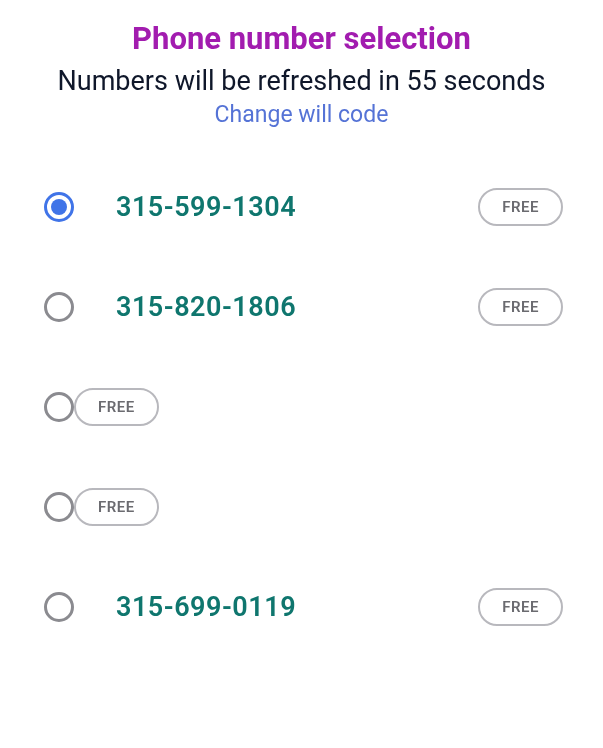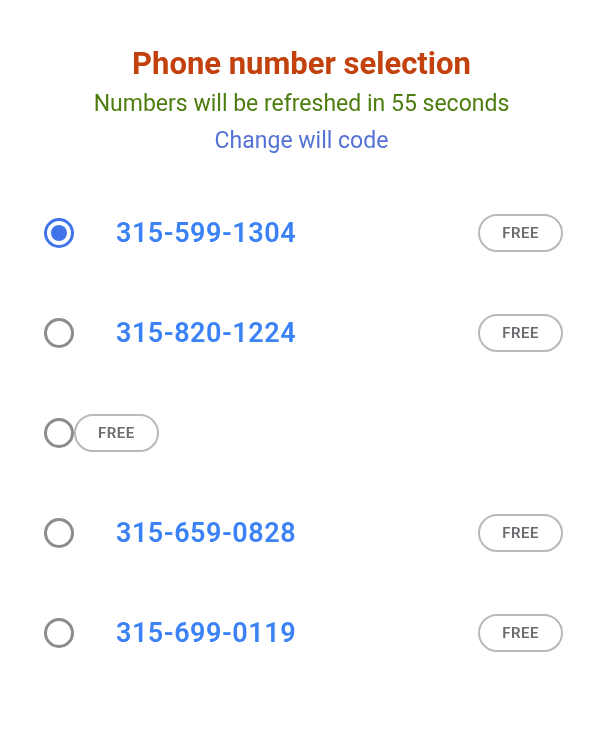--- a/index.html
+++ b/index.html
@@ -14,28 +14,27 @@
       height: 748px;
       padding: 20px 0 0 0;
     }
     .header {
       text-align: center;
       padding: 0 30px;
     }
     .title {
       font-size: 31px;
       font-weight: 700;
-      color: #c2410c;
+      color: #a21caf;
       margin-bottom: 8px;
-      margin-top: 25px;
     }
     .subtitle {
-      font-size: 23px;
-      color: #4d7c0f;
-      margin-bottom: 10px;
+      font-size: 27px;
+      color: #0f172a;
+      margin-bottom: 4px;
     }
     .link {
       font-size: 23px;
       color: #5573d6;
       cursor: pointer;
       display: inline-block;
       margin-bottom: 40px;
     }
     .list {
       padding: 20px 40px 0 44px;
@@ -64,21 +63,21 @@
       left: 50%;
       transform: translate(-50%, -50%);
       width: 16px;
       height: 16px;
       border-radius: 50%;
       background: #4074e8;
     }
     .number {
       font-size: 27px;
       font-weight: 600;
-      color: #3b82f6;
+      color: #0f766e;
       margin-left: 42px;
       flex: 1;
       letter-spacing: 0.5px;
     }
     .badge {
       font-size: 15px;
       font-weight: 600;
       color: #6b6b70;
       border: 2px solid #b8b8bd;
       border-radius: 22px;
@@ -97,30 +96,29 @@
 </div>
 
 <div class="list">
     <div class="row">
       <div class="radio selected"></div>
       <div class="number">315-599-1304</div>
       <div class="badge">FREE</div>
     </div>
     <div class="row">
       <div class="radio"></div>
-      <div class="number">315-820-1224</div>
+      <div class="number">315-820-1806</div>
       <div class="badge">FREE</div>
     </div>
     <div class="row">
       <div class="radio"></div>
       <div class="badge">FREE</div>
     </div>
     <div class="row">
       <div class="radio"></div>
-      <div class="number">315-659-0828</div>
       <div class="badge">FREE</div>
     </div>
     <div class="row">
       <div class="radio"></div>
       <div class="number">315-699-0119</div>
       <div class="badge">FREE</div>
     </div>
   </div>
 
 </body></html>

